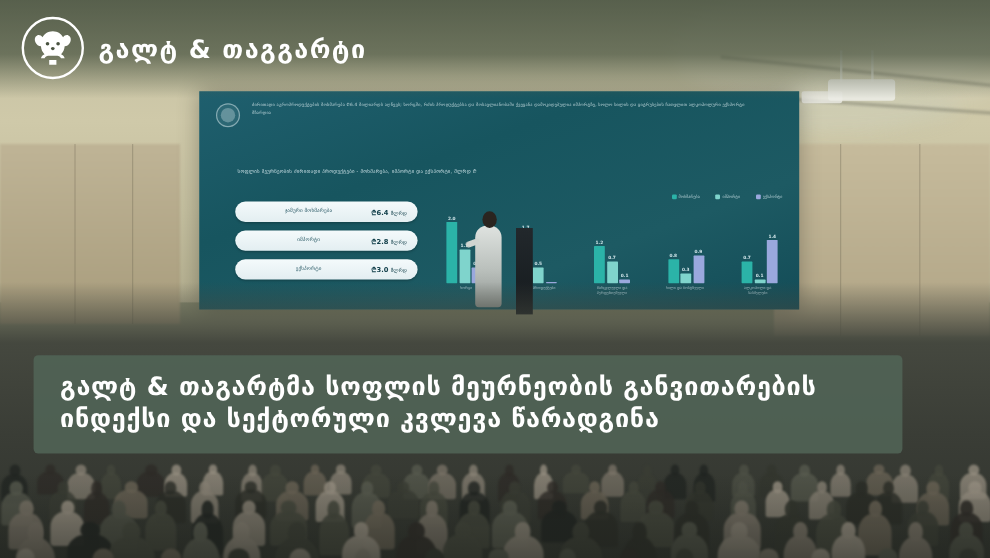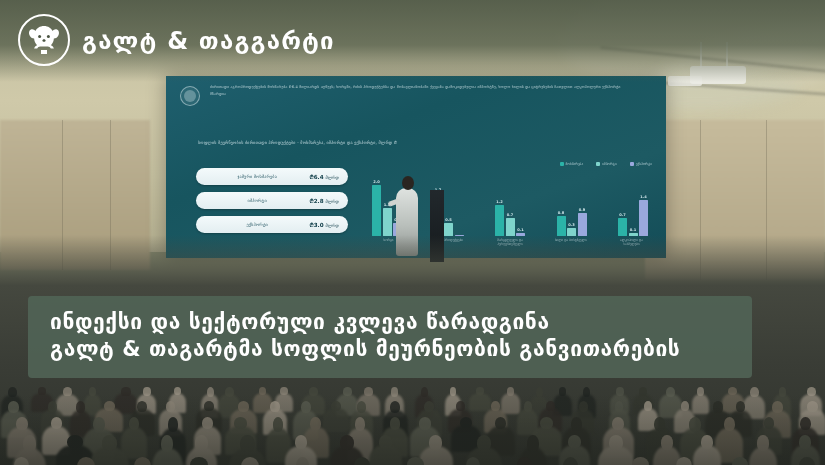--- a/index.html
+++ b/index.html
@@ -205,21 +205,21 @@
     display: flex; align-items: center; gap: 12px;
   }
   .brand-logo {
     position: relative; width: 52px; height: 52px; border-radius: 50%;
     border: 2.4px solid #ffffff;
     display: flex; align-items: center; justify-content: center;
     flex-shrink: 0;
   }
   .brand-text { padding-top: 2px; }
   .brand-title {
-    color: #ffffff; font-size: 24px; font-weight: bold;
+    color: #ffffff; font-size: 21px; font-weight: bold;
     letter-spacing: 1.2px; line-height: 24px; white-space: nowrap;
   }
   .brand-tagline {
     color: rgba(255,255,255,0.92); font-size: 8px;
     letter-spacing: 1.6px; line-height: 12px; white-space: nowrap;
     text-align: center; margin-top: 1px;
   }
 
   
   .caption {
@@ -630,17 +630,17 @@
           </g>
         </svg>
       </div>
       <div class="brand-text">
         <div class="brand-title">გალტ &amp; თაგგარტი</div>
       </div>
     </div>
   </div>
 
   <div class="caption">
+    <div class="caption-line">გალტ &amp; თაგარტმა სოფლის მეურნეობის განვითარების</div>
     <div class="caption-line">ინდექსი და სექტორული კვლევა წარადგინა</div>
-    <div class="caption-line">გალტ &amp; თაგარტმა სოფლის მეურნეობის განვითარების</div>
   </div>
 
 </div>
 
 </body></html>

